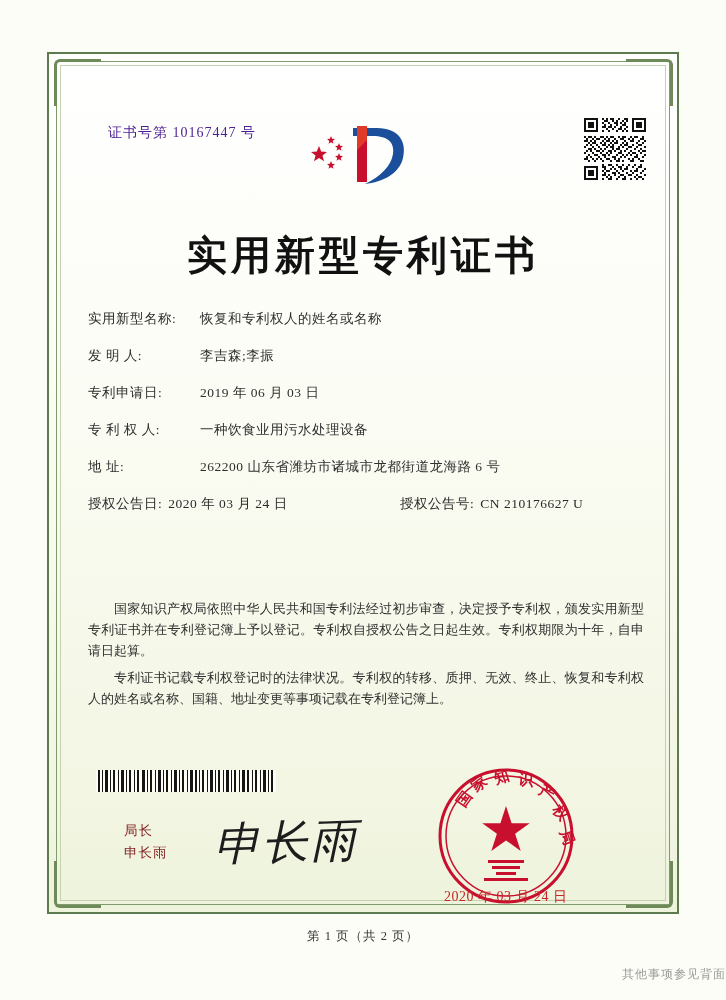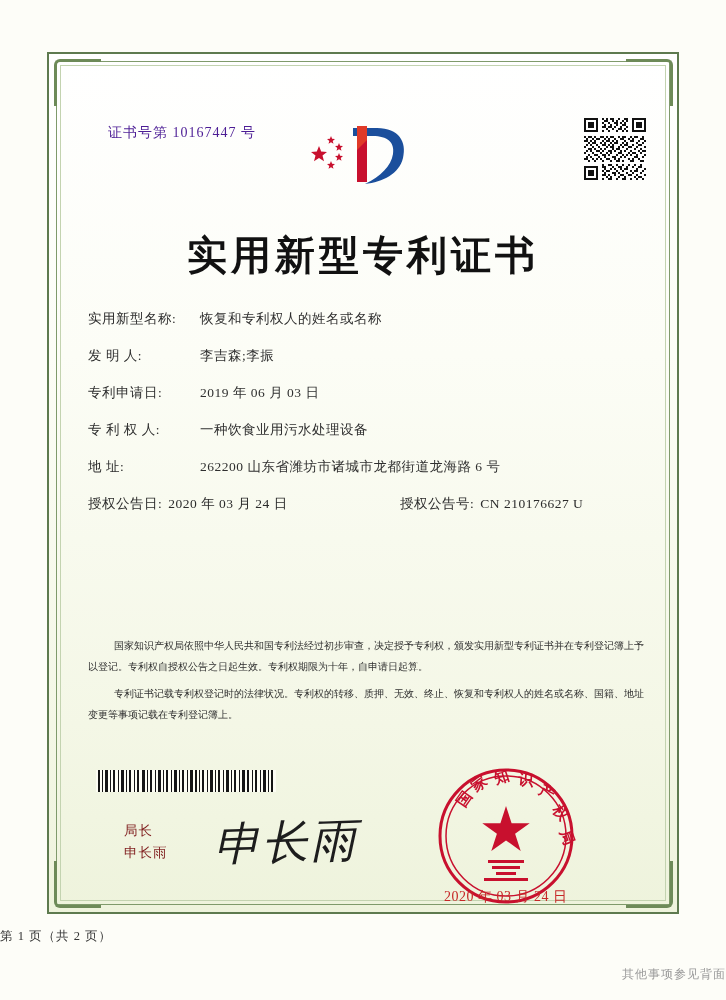--- a/index.html
+++ b/index.html
@@ -151,25 +151,24 @@
   .row-double .seg.first { width: 300px; flex: 0 0 300px; }
   .row-double .seg .lab { white-space: nowrap; letter-spacing: 0.5px; margin-right: 6px; }
   .row-double .seg .val { letter-spacing: 0.5px; }
 
   
   .paragraphs {
     position: absolute;
     left: 88px;
     top: 598px;
     width: 556px;
-    font-size: 10px;
+    font-size: 13px;
     line-height: 21px;
     color: #2f2f2f;
     text-align: justify;
-    margin-top: 37px;
   }
   .paragraphs p {
     margin: 0 0 6px 0;
     text-indent: 26px;
   }
 
   
   .barcode {
     position: absolute;
     left: 96px;
@@ -218,21 +217,21 @@
     letter-spacing: 0.5px;
     font-family: "Liberation Serif", serif;
   }
 
   
   .page-footer {
     position: absolute;
     left: 0;
     top: 928px;
     width: 726px;
-    text-align: left;
+    text-align: center;
     font-size: 12.5px;
     color: #333;
     letter-spacing: 1px;
   }
   .bottom-note {
     position: absolute;
     left: 0;
     top: 966px;
     width: 726px;
     text-align: right;

